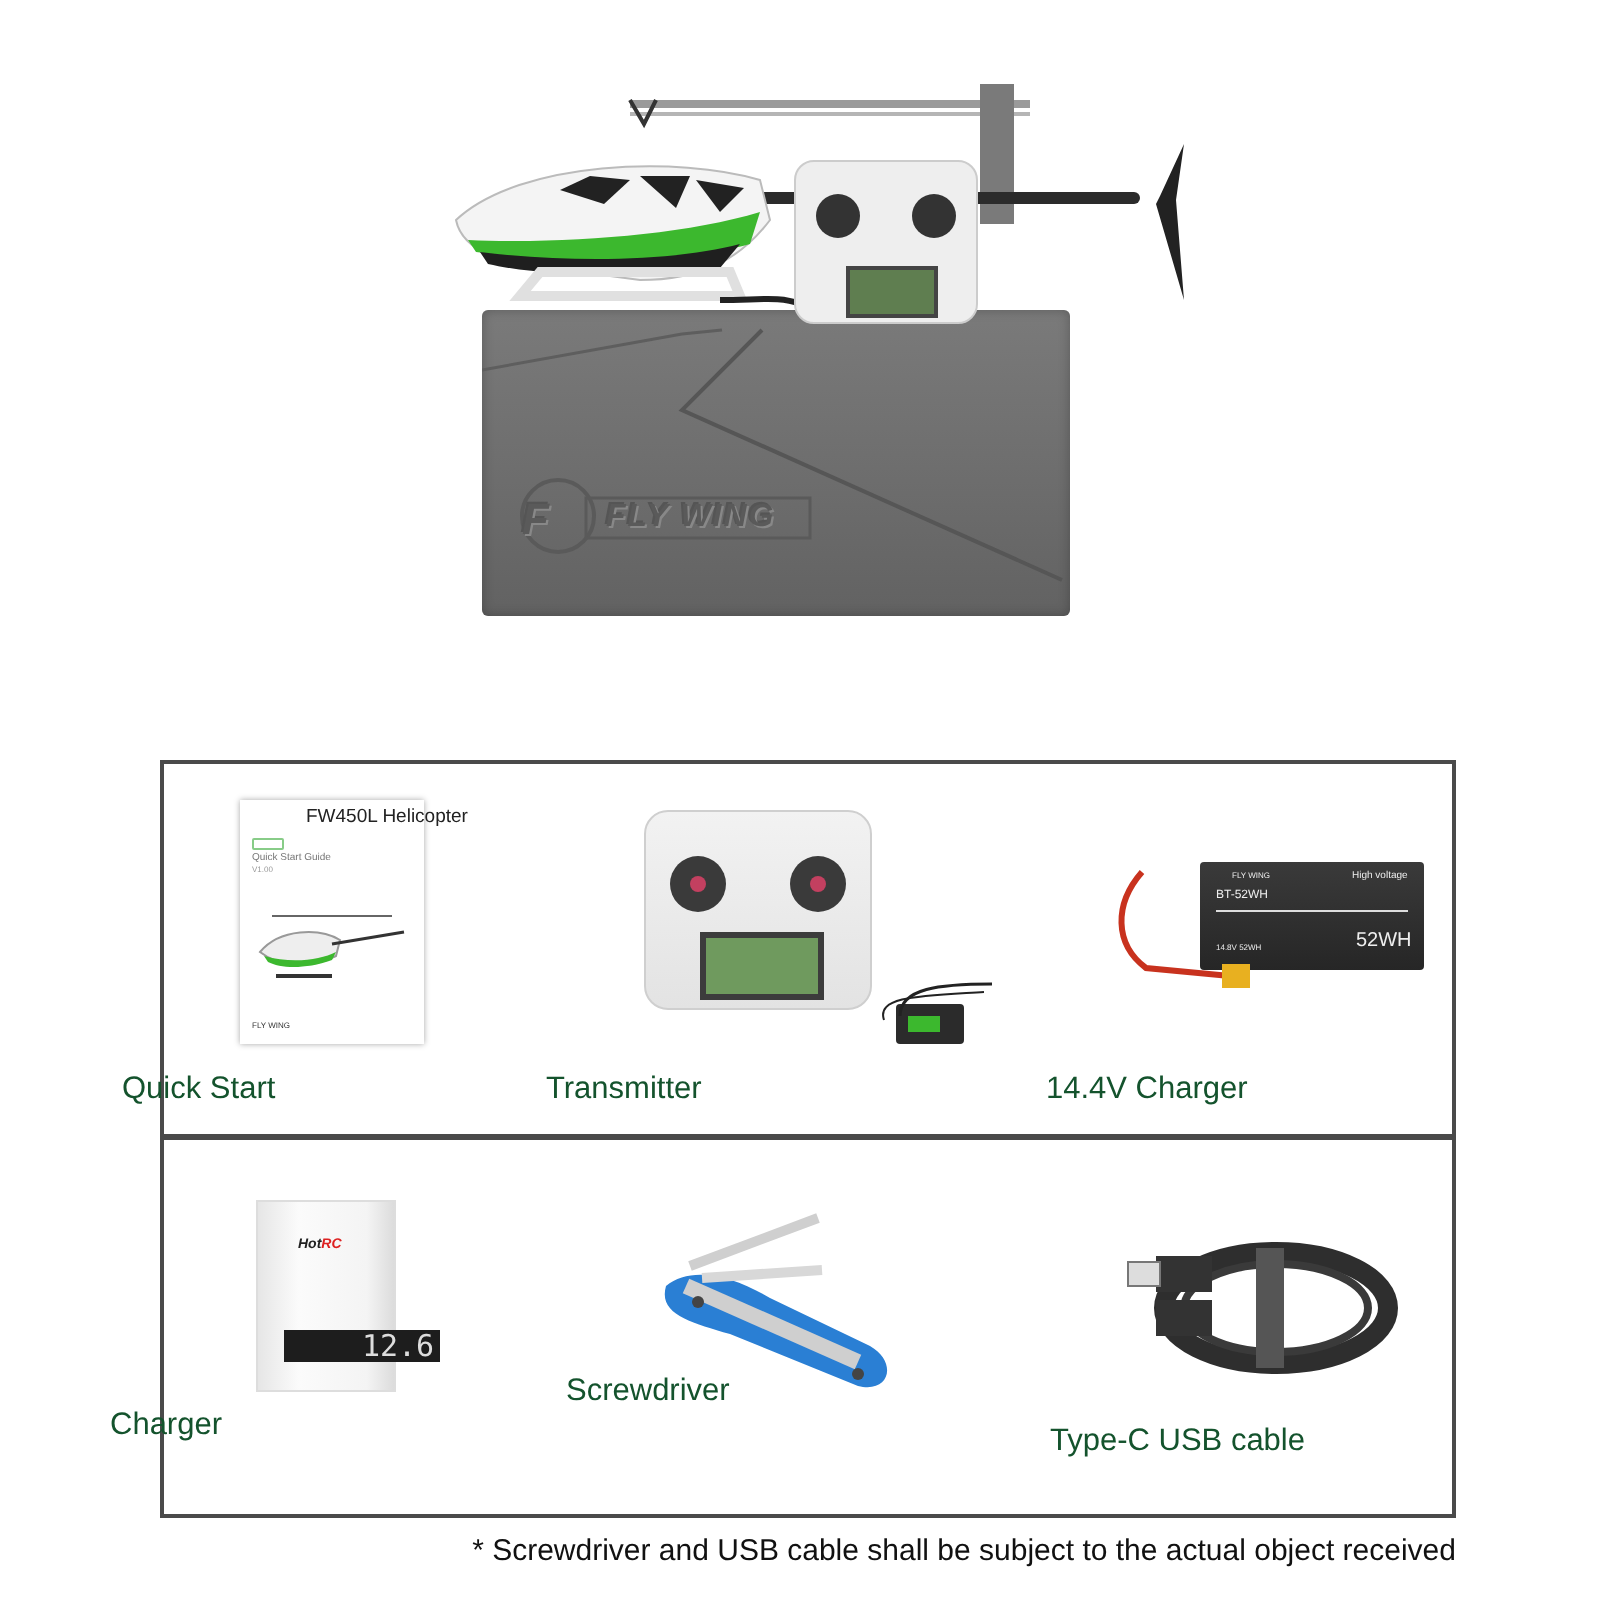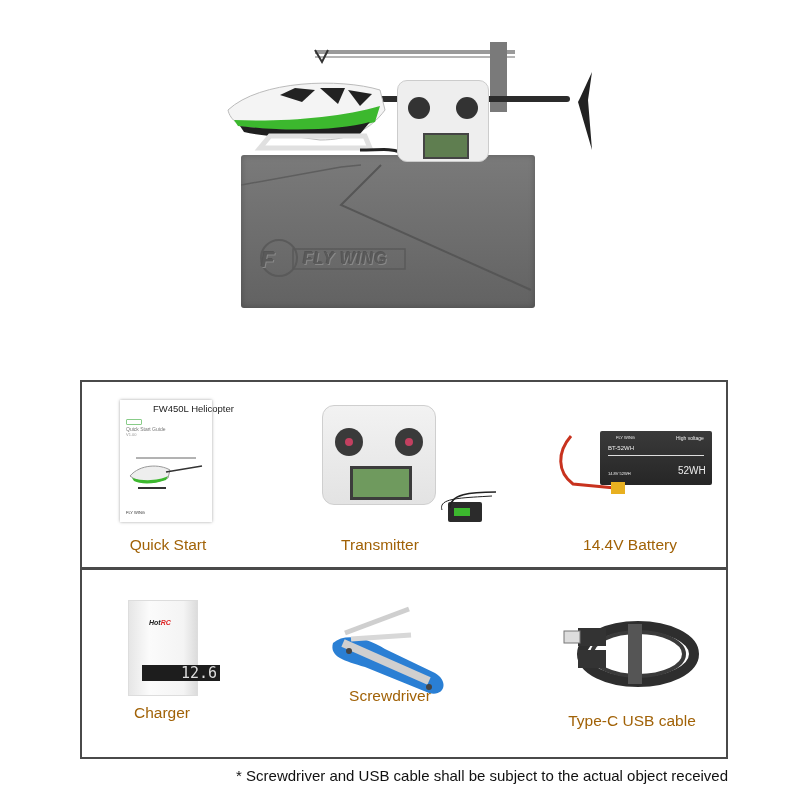--- a/index.html
+++ b/index.html
@@ -6,21 +6,21 @@
   body{width:800px;height:800px;position:relative;overflow:hidden;font-family:"Liberation Sans","DejaVu Sans",sans-serif;color:#111;}
   .abs{position:absolute;}
   
   .hero{left:220px;top:40px;width:380px;height:275px;}
   .foam{left:21px;top:115px;width:294px;height:153px;background:linear-gradient(180deg,#7a7a7a 0%,#6c6c6c 60%,#626262 100%);border-radius:3px;box-shadow:inset 0 0 6px rgba(0,0,0,.25);}
   .foam svg{position:absolute;left:0;top:0;}
   .brand{position:absolute;left:40px;top:208px;color:#5a5a5a;font-size:16px;font-style:italic;font-weight:bold;letter-spacing:1px;text-shadow:1px 1px 0 #888,-1px -1px 0 #555;}
   
   .box{left:80px;top:380px;width:644px;height:375px;border:2.5px solid #4a4a4a;box-sizing:content-box;}
   .divider{left:80px;top:567px;width:647px;height:2.5px;background:#4a4a4a;}
-  .label{position:absolute;width:214px;text-align:center;font-size:15.5px;color:#a16207;}
+  .label{position:absolute;width:214px;font-size:15.5px;color:#14532d;}
   .note{right:72px;top:767px;font-size:15px;color:#111;white-space:nowrap;margin-left:48px;}
   
   .guide{left:120px;top:400px;width:92px;height:122px;background:#fff;box-shadow:0 0 3px rgba(0,0,0,.35);}
   .guide .t{position:absolute;left:5px;top:3px;font-size:9.5px;color:#222;white-space:nowrap;padding-left:28px;}
   .guide .tag{position:absolute;left:6px;top:19px;width:14px;height:4px;border:1px solid #8c8;border-radius:1px;}
   .guide .s{position:absolute;left:6px;top:26px;font-size:5px;color:#777;}
   .guide .v{position:absolute;left:6px;top:32px;font-size:4px;color:#999;}
   .guide .logo{position:absolute;left:6px;top:110px;font-size:4px;color:#333;}
   
   .charger{left:128px;top:600px;width:68px;height:94px;background:linear-gradient(90deg,#e6e6e6,#fbfbfb 30%,#f4f4f4 80%,#dcdcdc);border:1px solid #ddd;}
@@ -145,18 +145,18 @@
   <ellipse cx="88" cy="42" rx="56" ry="28" fill="none" stroke="#2e2e2e" stroke-width="10"></ellipse>
   <ellipse cx="88" cy="42" rx="46" ry="22" fill="none" stroke="#3a3a3a" stroke-width="4"></ellipse>
   <rect x="28" y="16" width="28" height="18" fill="#333"></rect>
   <rect x="14" y="19" width="16" height="12" fill="#ddd" stroke="#777"></rect>
   <rect x="28" y="38" width="28" height="18" fill="#333"></rect>
   <rect x="78" y="12" width="14" height="60" fill="#555"></rect>
 </svg>
 
 <div class="label" style="left:61px;top:536px;">Quick Start</div>
 <div class="label" style="left:273px;top:536px;">Transmitter</div>
-<div class="label" style="left:523px;top:536px;">14.4V Battery</div>
+<div class="label" style="left:523px;top:536px;">14.4V Charger</div>
 <div class="label" style="left:55px;top:704px;">Charger</div>
 <div class="label" style="left:283px;top:687px;">Screwdriver</div>
 <div class="label" style="left:525px;top:712px;">Type-C USB cable</div>
 
 <div class="abs note">* Screwdriver and USB cable shall be subject to the actual object received</div>
 
 </body></html>

